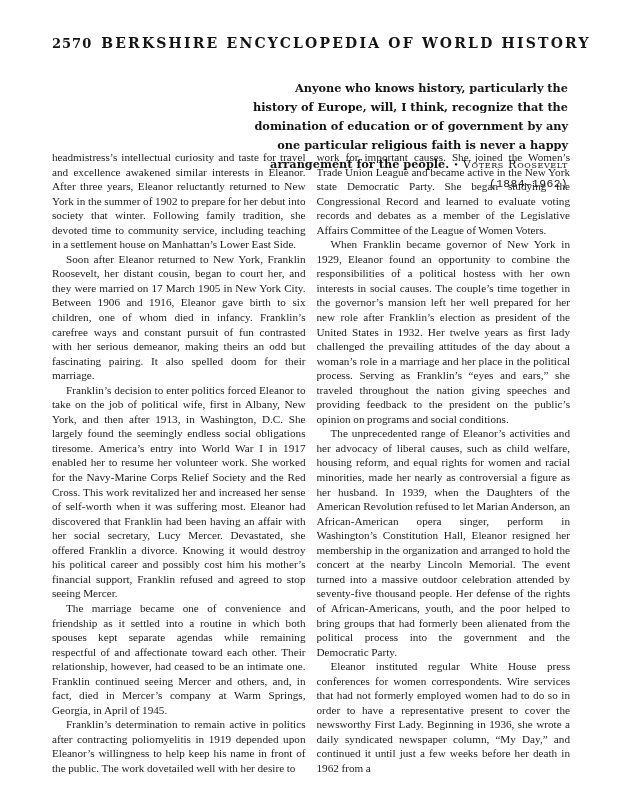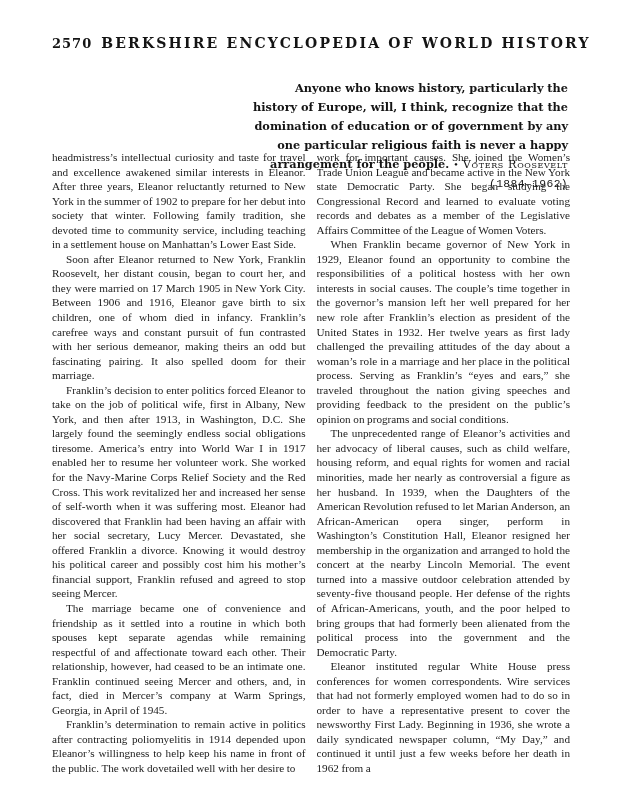--- a/index.html
+++ b/index.html
@@ -109,21 +109,21 @@
     <span class="attr-name">Voters Roosevelt</span>
     <span class="attr-dates">(1884–1962)</span>
   </div>
 
   <main class="columns">
     <div class="col">
       <p>headmistress’s intellectual curiosity and taste for travel and excellence awakened similar interests in Eleanor. After three years, Eleanor reluctantly returned to New York in the summer of 1902 to prepare for her debut into society that winter. Following family tradition, she devoted time to community service, including teaching in a settlement house on Manhattan’s Lower East Side.</p>
       <p class="indent">Soon after Eleanor returned to New York, Franklin Roosevelt, her distant cousin, began to court her, and they were married on 17 March 1905 in New York City. Between 1906 and 1916, Eleanor gave birth to six children, one of whom died in infancy. Franklin’s carefree ways and constant pursuit of fun contrasted with her serious demeanor, making theirs an odd but fascinating pairing. It also spelled doom for their marriage.</p>
       <p class="indent">Franklin’s decision to enter politics forced Eleanor to take on the job of political wife, first in Albany, New York, and then after 1913, in Washington, D.C. She largely found the seemingly endless social obligations tiresome. America’s entry into World War I in 1917 enabled her to resume her volunteer work. She worked for the Navy-Marine Corps Relief Society and the Red Cross. This work revitalized her and increased her sense of self-worth when it was suffering most. Eleanor had discovered that Franklin had been having an affair with her social secretary, Lucy Mercer. Devastated, she offered Franklin a divorce. Knowing it would destroy his political career and possibly cost him his mother’s financial support, Franklin refused and agreed to stop seeing Mercer.</p>
       <p class="indent">The marriage became one of convenience and friendship as it settled into a routine in which both spouses kept separate agendas while remaining respectful of and affectionate toward each other. Their relationship, however, had ceased to be an intimate one. Franklin continued seeing Mercer and others, and, in fact, died in Mercer’s company at Warm Springs, Georgia, in April of 1945.</p>
-      <p class="indent">Franklin’s determination to remain active in politics after contracting poliomyelitis in 1914 depended upon Eleanor’s willingness to help keep his name in front of the public. The work dovetailed well with her desire to</p>
+      <p class="indent">Franklin’s determination to remain active in politics after contracting poliomyelitis in 1919 depended upon Eleanor’s willingness to help keep his name in front of the public. The work dovetailed well with her desire to</p>
     </div>
     <div class="col">
       <p>work for important causes. She joined the Women’s Trade Union League and became active in the New York state Democratic Party. She began studying the Congressional Record and learned to evaluate voting records and debates as a member of the Legislative Affairs Committee of the League of Women Voters.</p>
       <p class="indent">When Franklin became governor of New York in 1929, Eleanor found an opportunity to combine the responsibilities of a political hostess with her own interests in social causes. The couple’s time together in the governor’s mansion left her well prepared for her new role after Franklin’s election as president of the United States in 1932. Her twelve years as first lady challenged the prevailing attitudes of the day about a woman’s role in a marriage and her place in the political process. Serving as Franklin’s “eyes and ears,” she traveled throughout the nation giving speeches and providing feedback to the president on the public’s opinion on programs and social conditions.</p>
       <p class="indent">The unprecedented range of Eleanor’s activities and her advocacy of liberal causes, such as child welfare, housing reform, and equal rights for women and racial minorities, made her nearly as controversial a figure as her husband. In 1939, when the Daughters of the American Revolution refused to let Marian Anderson, an African-American opera singer, perform in Washington’s Constitution Hall, Eleanor resigned her membership in the organization and arranged to hold the concert at the nearby Lincoln Memorial. The event turned into a massive outdoor celebration attended by seventy-five thousand people. Her defense of the rights of African-Americans, youth, and the poor helped to bring groups that had formerly been alienated from the political process into the government and the Democratic Party.</p>
       <p class="indent">Eleanor instituted regular White House press conferences for women correspondents. Wire services that had not formerly employed women had to do so in order to have a representative present to cover the newsworthy First Lady. Beginning in 1936, she wrote a daily syndicated newspaper column, “My Day,” and continued it until just a few weeks before her death in 1962 from a</p>
     </div>
   </main>
 
 </div>

